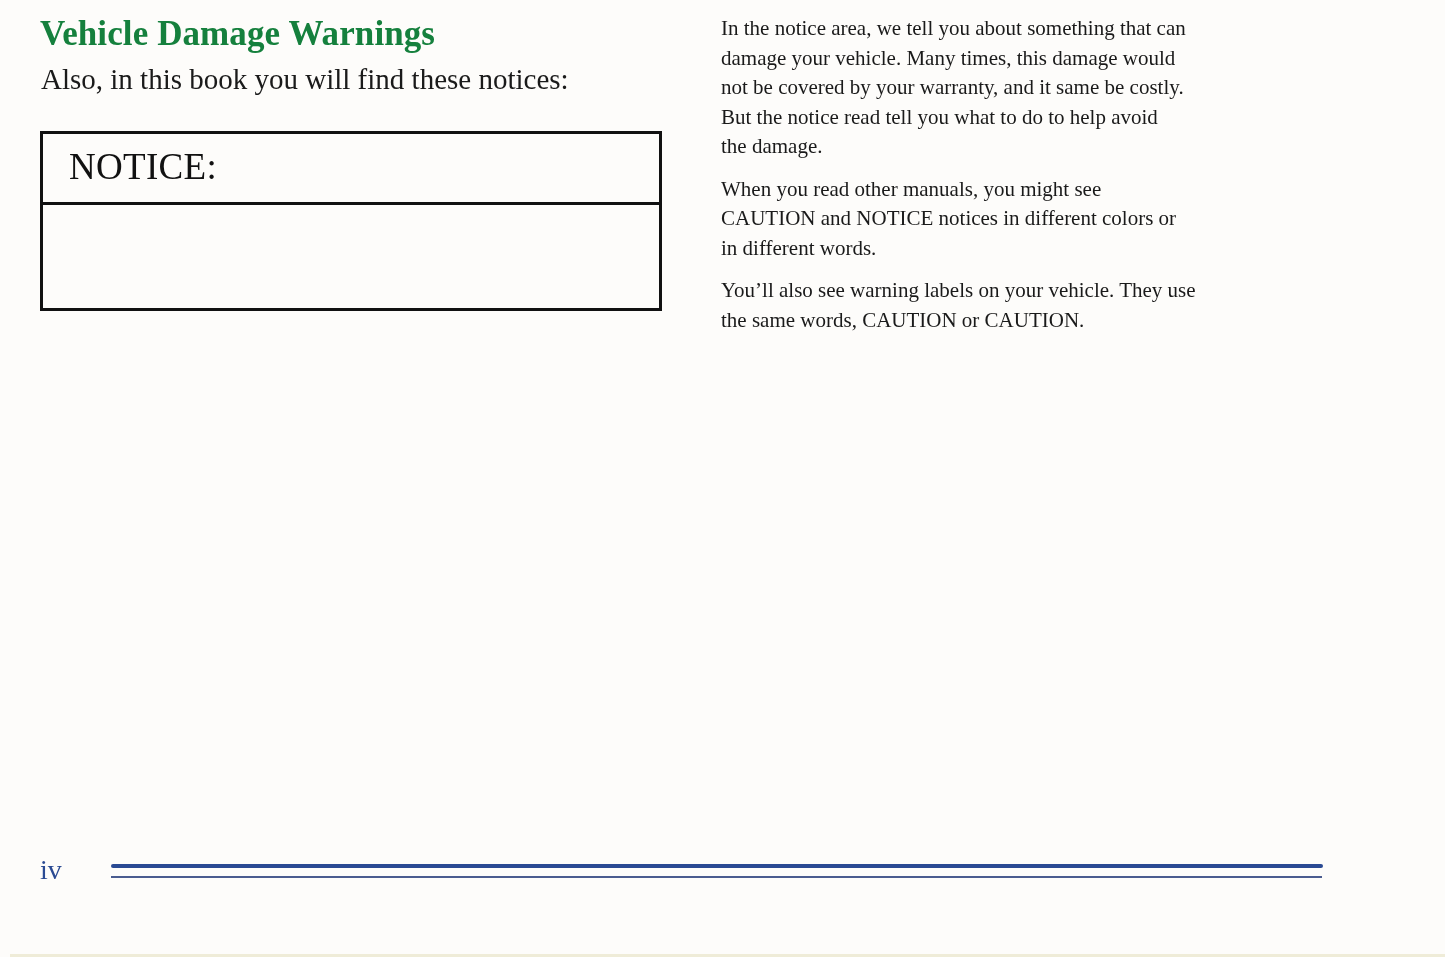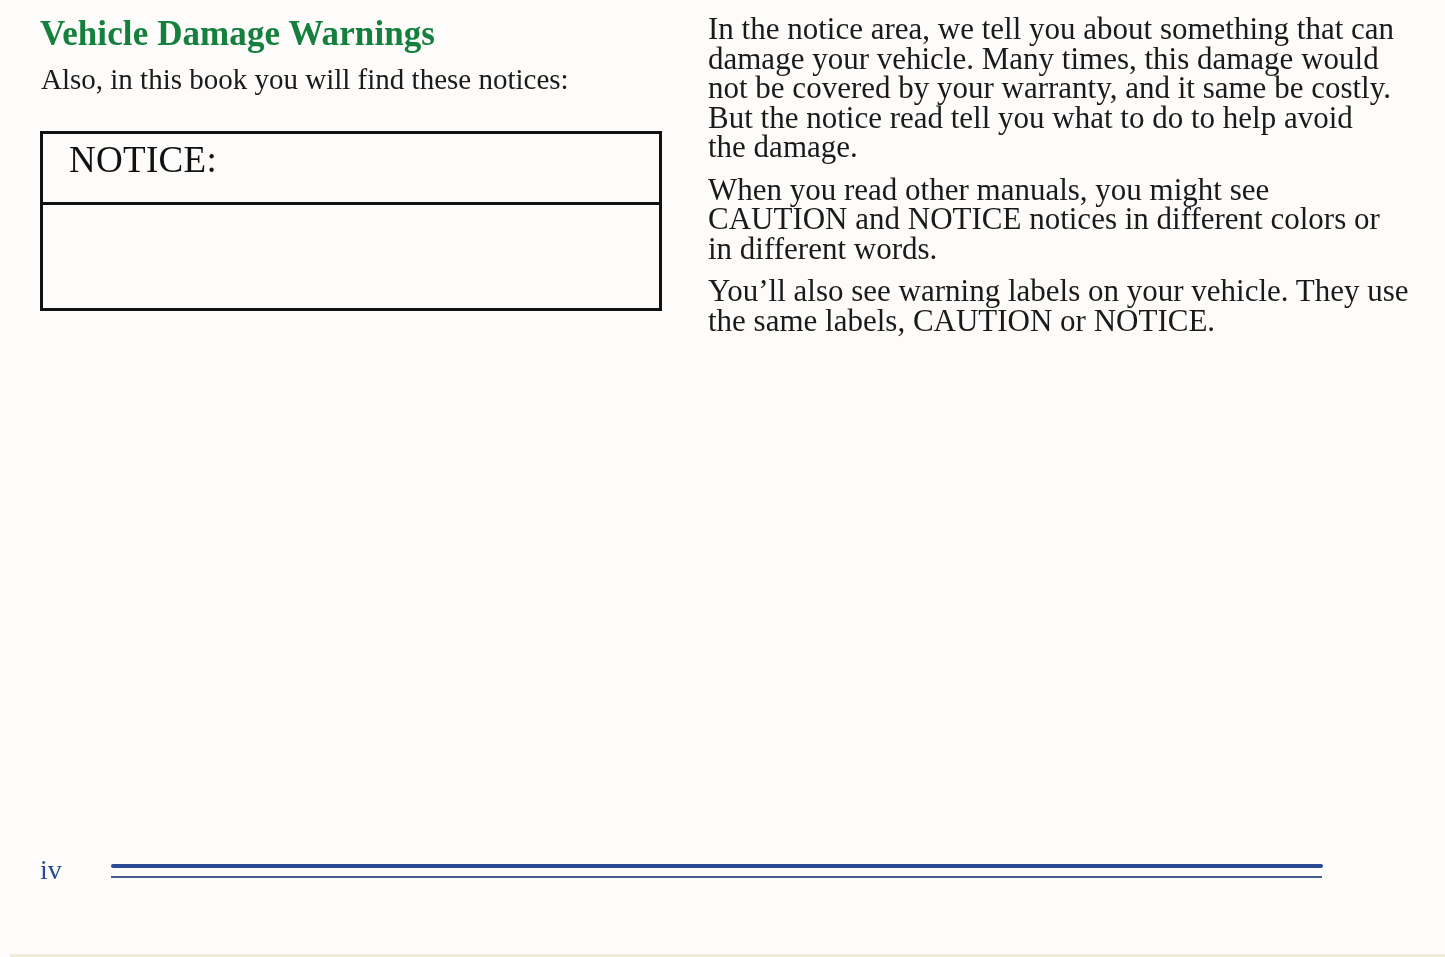--- a/index.html
+++ b/index.html
@@ -42,44 +42,44 @@
       width: 616px;
       height: 174px;
       border: 3px solid #111;
       background: #fdfcfa;
     }
     .notice-header {
       height: 71px;
       border-bottom: 3px solid #111;
       box-sizing: border-box;
       padding-left: 26px;
-      padding-top: 5px;
+      padding-top: 12px;
       font-size: 37px;
       line-height: 42px;
       color: #111;
       letter-spacing: 0.3px;
     }
     .notice-body {
       padding-left: 19px;
       padding-top: 17px;
       font-size: 25px;
       font-weight: bold;
       line-height: 32px;
       color: #111;
     }
     .right-col {
       position: absolute;
       left: 708px;
       top: 14px;
       width: 630px;
     }
     .para {
-      font-size: 31px;
+      font-size: 21px;
       line-height: 29.5px;
-      margin: 0 0 13px 0;
+      margin: 0 0 13px 13px;
       color: #1a1a1a;
     }
     .para .line {
       display: block;
       white-space: nowrap;
     }
     .page-number {
       position: absolute;
       left: 40px;
       top: 853px;
@@ -133,20 +133,20 @@
     <span class="line">But the notice read tell you what to do to help avoid</span>
     <span class="line">the damage.</span>
   </p>
   <p class="para">
     <span class="line">When you read other manuals, you might see</span>
     <span class="line">CAUTION and NOTICE notices in different colors or</span>
     <span class="line">in different words.</span>
   </p>
   <p class="para">
     <span class="line">You’ll also see warning labels on your vehicle. They use</span>
-    <span class="line">the same labels, CAUTION or NOTICE.</span>
+    <span class="line">the same words, CAUTION or CAUTION.</span>
   </p>
 </div>
 
 <div class="page-number">iv</div>
 <div class="rule-thick"></div>
 <div class="rule-thin"></div>
 <div class="bottom-edge"></div>
 
 </body></html>

